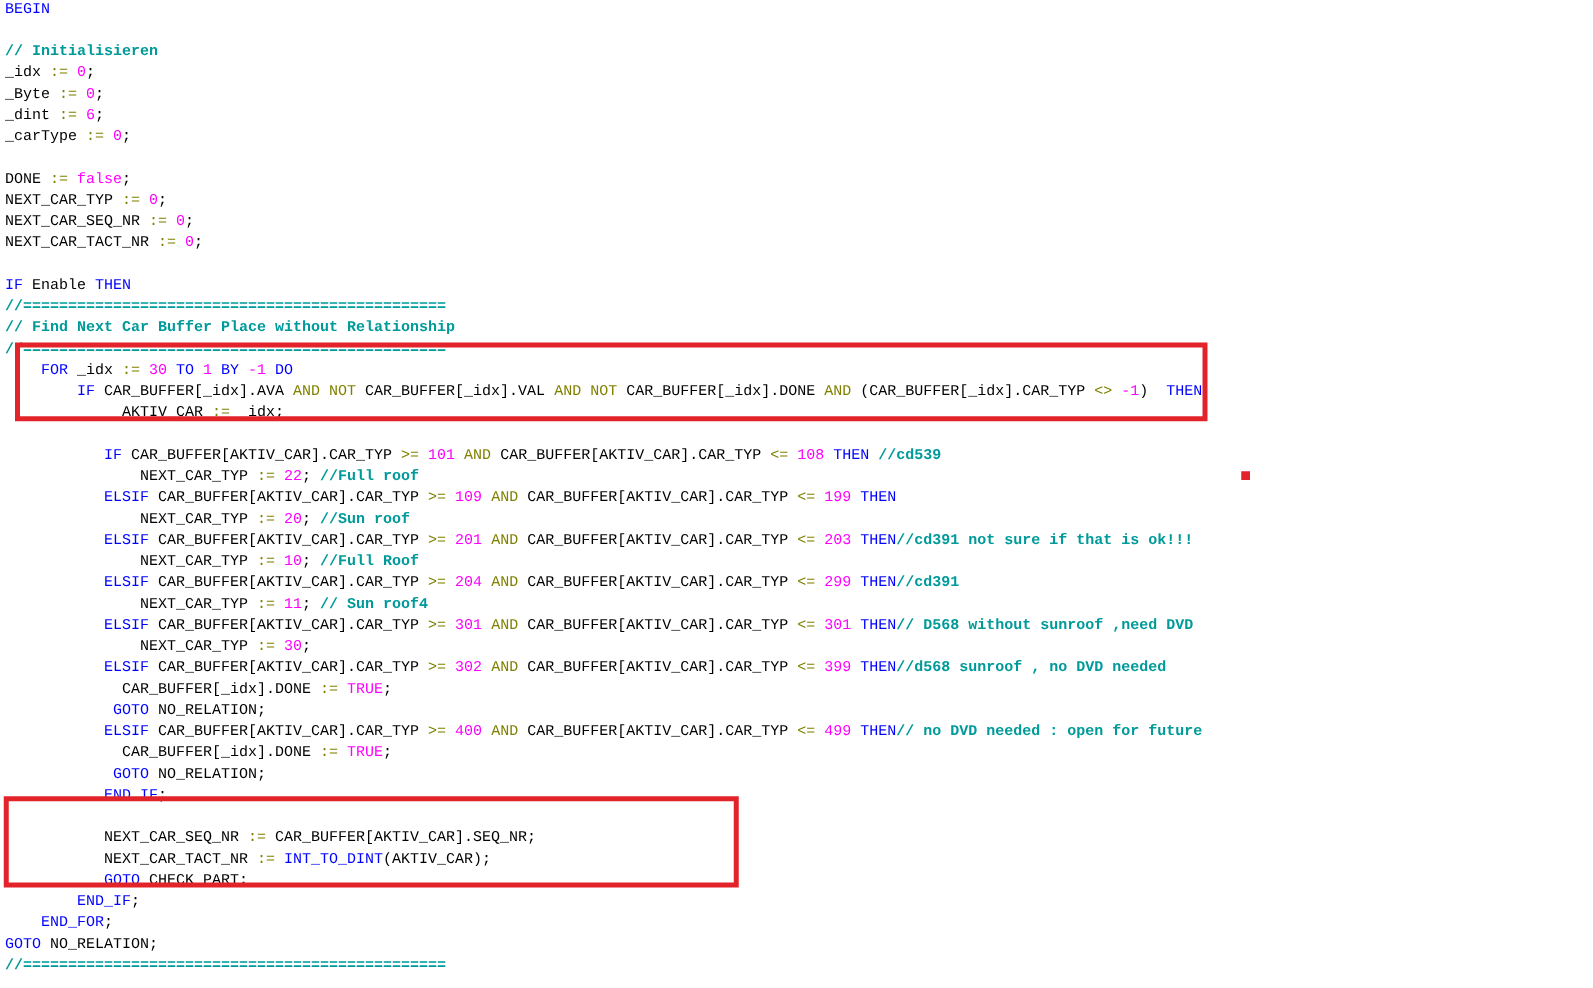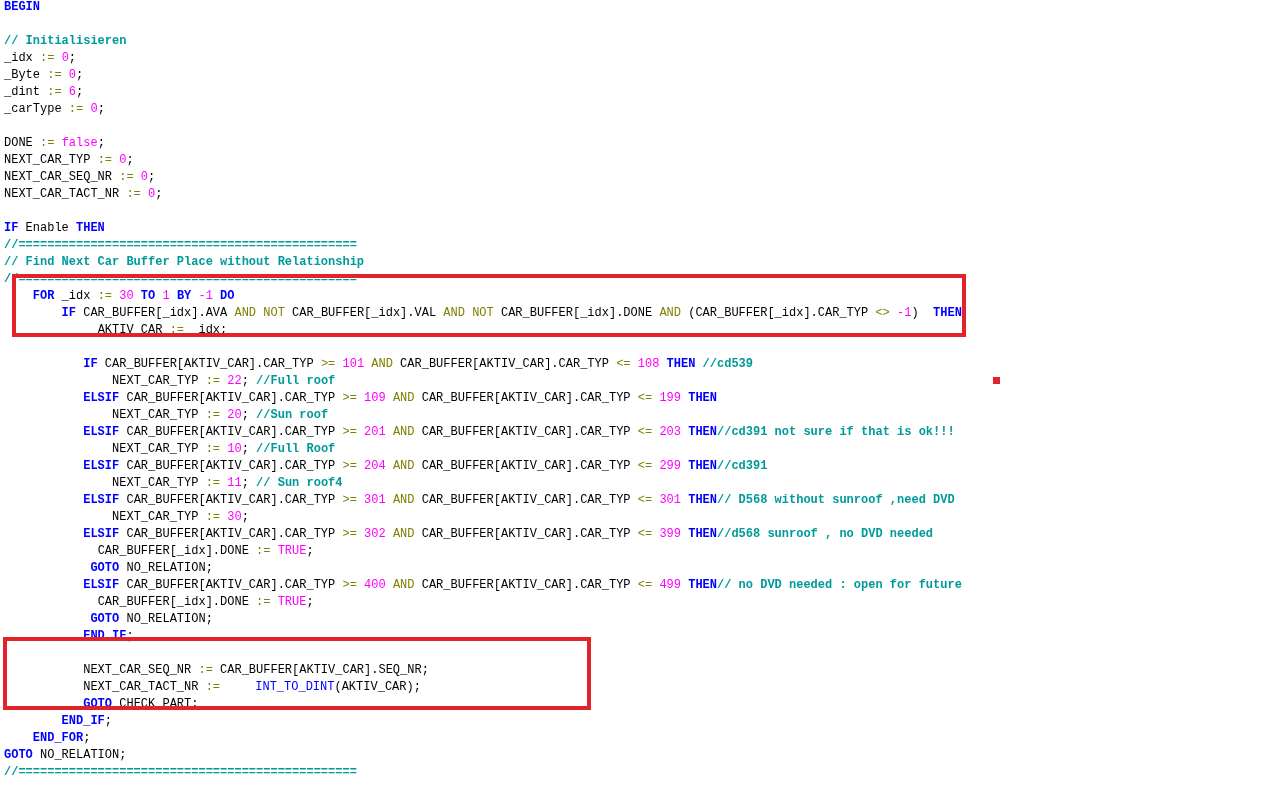--- a/index.html
+++ b/index.html
@@ -10,22 +10,22 @@
   body{
     width:1274px;height:790px;background:var(--bg);
     overflow:hidden;position:relative;
     font-family:"Liberation Mono","DejaVu Sans Mono",monospace;
   }
   #code{
     position:absolute;left:4px;top:-1px;
     font-size:12px;line-height:17px;white-space:pre;
   }
   .line{height:17px;}
-  .tok-k{color:var(--kw);font-weight:bold;}
-  .tok-f{color:var(--fn);margin-left:28px;}
+  .tok-k{color:var(--kw);font-weight:normal;}
+  .tok-f{color:var(--fn);}
   .tok-c{color:var(--cm);font-weight:bold;}
   .tok-n{color:var(--num);}
   .tok-o{color:var(--op);}
   .tok-p{color:var(--txt);}
   .anno-box{position:absolute;border:4px solid var(--red);box-sizing:border-box;background:transparent;}
   .anno-dot{position:absolute;background:var(--red);}
 </style>
 </head>
 <body>
 

